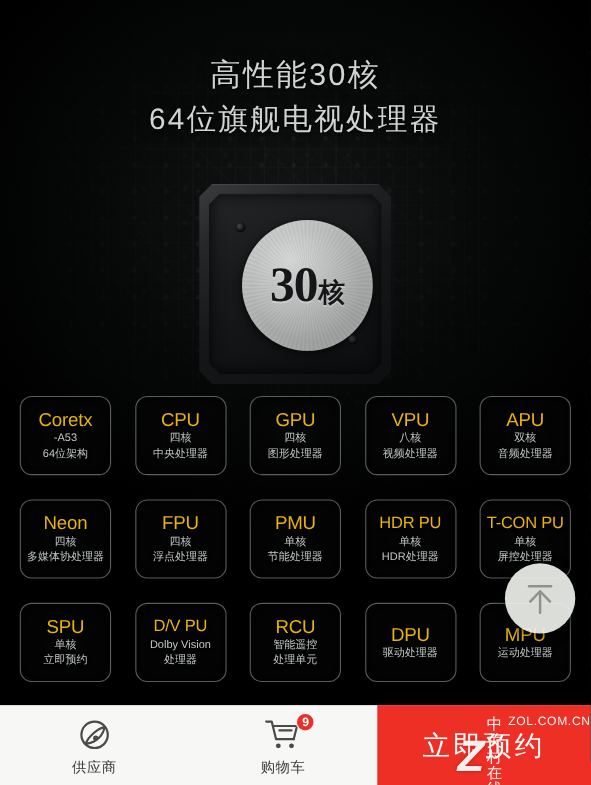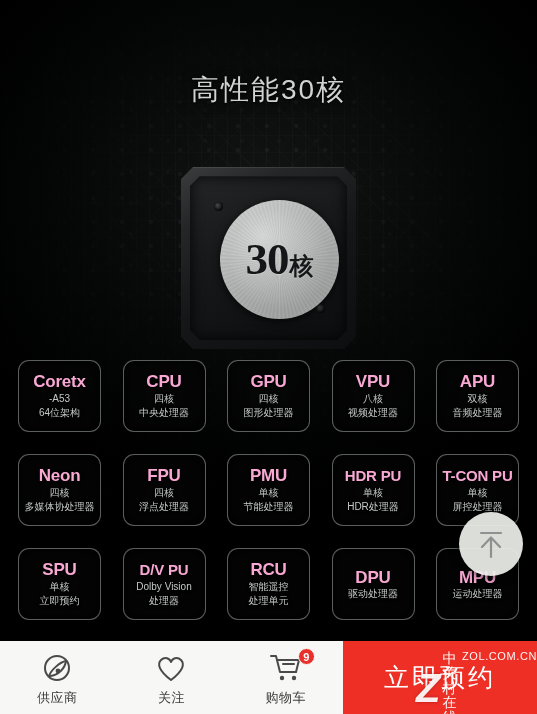--- a/index.html
+++ b/index.html
@@ -45,21 +45,21 @@
       radial-gradient(ellipse 62% 46% at 50% 30%, rgba(30,34,33,0.55) 0%, rgba(5,6,6,0.90) 62%, rgba(0,0,0,0.97) 100%),
       linear-gradient(180deg, rgba(0,0,0,0.93) 0%, rgba(0,0,0,0.30) 16%, rgba(0,0,0,0.16) 42%, rgba(0,0,0,0.72) 78%, rgba(0,0,0,0.95) 100%);
   }
   .pcb-dark-left {
     position:absolute; left:0; top:0; width:537px; height:641px;
     background:linear-gradient(90deg, rgba(0,0,0,0.85) 0%, rgba(0,0,0,0.18) 14%, rgba(0,0,0,0.0) 34%, rgba(0,0,0,0.0) 66%, rgba(0,0,0,0.25) 88%, rgba(0,0,0,0.88) 100%);
   }
 
   
   .headline {
-    position:absolute; left:0; top:70px; width:537px;
+    position:absolute; left:0; top:48px; width:537px;
     text-align:center;
     color:#cfd4d2;
     letter-spacing:2px;
     text-shadow:0 0 12px rgba(0,0,0,0.9), 0 1px 2px rgba(0,0,0,0.9);
   }
   .headline .l1 { font-size:28px; line-height:40px; font-weight:400; }
   .headline .l2 { font-size:27px; line-height:40px; font-weight:400; }
 
   
   .chip-wrap { position:absolute; left:181px; top:167px; width:175px; height:182px; }
@@ -107,21 +107,21 @@
   .card {
     width:83px; height:72px;
     border:1px solid rgba(196,203,200,0.45);
     border-radius:11px;
     background:rgba(6,7,7,0.60);
     display:flex; flex-direction:column; align-items:center; justify-content:center;
     text-align:center;
     box-shadow:inset 0 0 18px rgba(0,0,0,0.75);
   }
   .card .t {
-    font-size:17px; font-weight:bold; color:#f9a8d4; line-height:19px;
+    font-size:17px; font-weight:normal; color:#eab308; line-height:19px;
     letter-spacing:-0.2px;
     text-shadow:0 1px 3px rgba(0,0,0,0.95);
   }
   .card .t.sm { font-size:15px; }
   .card .s1 { font-size:10px; color:#c3c9c6; line-height:14px; margin-top:1px; text-shadow:0 1px 3px rgba(0,0,0,0.95); }
   .card .s2 { font-size:10px; color:#c3c9c6; line-height:14px; text-shadow:0 1px 3px rgba(0,0,0,0.95); }
 
   
   .fab {
     position:absolute; left:459px; top:512px; width:64px; height:64px;
@@ -184,20 +184,21 @@
   <div class="pcb">
     <div class="pcb-traces"></div>
     <div class="pcb-vias"></div>
     <div class="pcb-vias v2"></div>
     <div class="pcb-dark-left"></div>
     <div class="pcb-vignette"></div>
   </div>
 
   <div class="headline">
     <div class="l1">高性能30核</div>
+    <div class="l2">64位旗舰电视处理器</div>
   </div>
 
   <div class="chip-wrap">
     <div class="chip-body"></div>
     <div class="chip-inner">
       <div class="chip-dot tl"></div>
       <div class="chip-dot br"></div>
       <div class="chip-disc">
         <div class="ctext">
           <span class="num">30</span>
@@ -309,28 +310,20 @@
           <svg width="30" height="30" viewBox="0 0 30 30">
             <circle cx="15" cy="15" r="12" fill="none" stroke="#4a4a4a" stroke-width="2"></circle>
             <path d="M24 8 C18 9, 9 17, 7 23" fill="none" stroke="#4a4a4a" stroke-width="2" stroke-linecap="round"></path>
             <path d="M24 8 C23 15, 17 22, 8 23" fill="none" stroke="#4a4a4a" stroke-width="2" stroke-linecap="round"></path>
             <circle cx="16" cy="18" r="2.4" fill="#4a4a4a"></circle>
           </svg>
         </div>
         <div class="lb">供应商</div>
       </div>
 
-      <div class="navitem">
-        <div class="ic">
-          <svg width="32" height="30" viewBox="0 0 32 30">
-            <path d="M16 27 C4 18, 2 11, 6 7 C10 3, 15 5.5, 16 9 C17 5.5, 22 3, 26 7 C30 11, 28 18, 16 27 Z" fill="none" stroke="#4a4a4a" stroke-width="2" stroke-linejoin="round"></path>
-          </svg>
-        </div>
-        <div class="lb">关注</div>
-      </div>
 
       <div class="navitem">
         <div class="ic">
           <svg width="34" height="30" viewBox="0 0 34 30">
             <path d="M2 3 H7 L11 19 H27" fill="none" stroke="#4a4a4a" stroke-width="2" stroke-linecap="round" stroke-linejoin="round"></path>
             <path d="M9 7 H30 L27 19" fill="none" stroke="#4a4a4a" stroke-width="2" stroke-linecap="round" stroke-linejoin="round"></path>
             <line x1="14" y1="11" x2="25" y2="11" stroke="#4a4a4a" stroke-width="2" stroke-linecap="round"></line>
             <circle cx="13" cy="25" r="2.2" fill="#4a4a4a"></circle>
             <circle cx="25" cy="25" r="2.2" fill="#4a4a4a"></circle>
           </svg>

